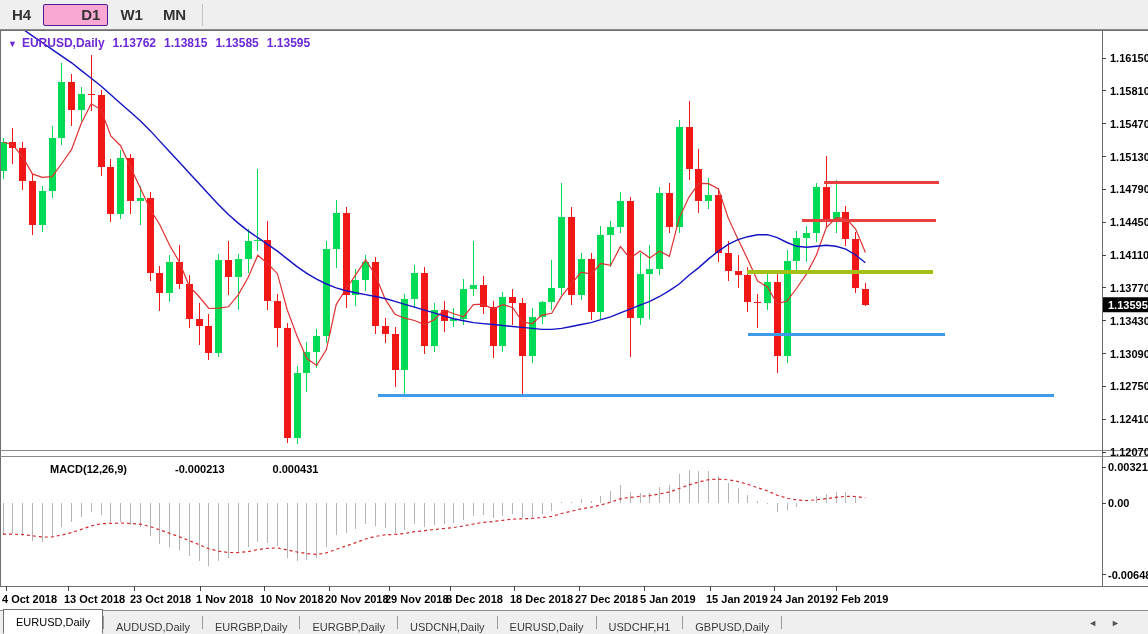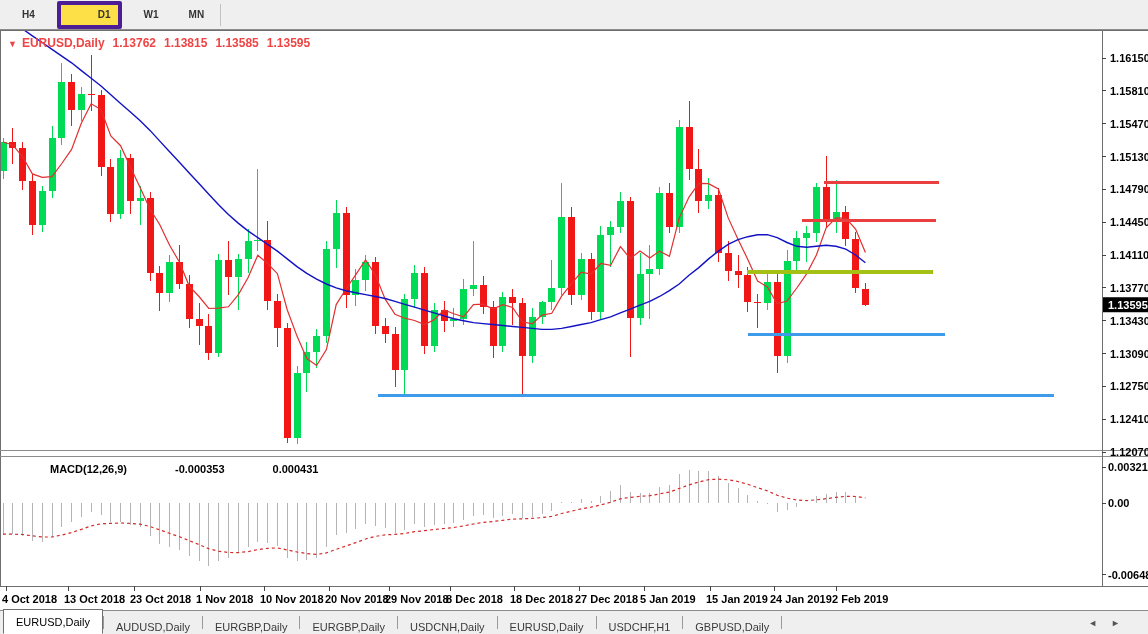--- a/index.html
+++ b/index.html
@@ -1,23 +1,23 @@
 <!DOCTYPE html>
 <html><head>
 <meta charset="utf-8">
 <style>
   html,body{margin:0;padding:0;background:#fff;}
   body{width:1148px;height:634px;position:relative;font-family:"Liberation Sans",sans-serif;overflow:hidden;}
   .toolbar{position:absolute;left:0;top:0;width:1148px;height:30px;background:#efefef;border-bottom:1px solid #8c8c8c;box-sizing:border-box;display:flex;align-items:center;}
-  .tf-btn{height:20px;line-height:20px;padding:0 7px;margin-left:14px;font-size:10px;font-weight:700;color:#333;border:1px solid transparent;border-radius:2px;cursor:default;}
-  .tf-btn.active{background:#fde047;border:4px solid #4c1d95;padding-left:37px;}
+  .tf-btn{height:20px;line-height:20px;padding:0 7px;margin-left:4px;font-size:15px;font-weight:700;color:#333;border:1px solid transparent;border-radius:2px;cursor:default;}
+  .tf-btn.active{background:#f9a8d4;border:1px solid #4c1d95;padding-left:37px;}
   .tb-sep{width:1px;height:22px;background:#c2c2c2;margin-left:8px;}
   .chart-window{position:absolute;left:0;top:30px;width:1148px;height:578px;background:#fff;}
   #cv{position:absolute;left:0;top:0;z-index:1;}
-  .chart-title{position:absolute;left:8px;top:6px;z-index:3;font-size:12px;font-weight:700;color:#ef4444;white-space:pre;}
+  .chart-title{position:absolute;left:8px;top:6px;z-index:3;font-size:12px;font-weight:700;color:#6d28d9;white-space:pre;}
   .chart-title .tri{font-size:9px;margin-right:5px;}
   .chart-title .num{margin-left:8px;}
   .macd-title{position:absolute;left:6px;top:433px;z-index:3;font-size:11px;font-weight:700;color:#000;white-space:pre;}
   .macd-title span{margin-right:4px;margin-left:44px;}
   .tabbar{position:absolute;left:0;top:610px;width:1148px;height:24px;background:#efefef;border-top:1px solid #8c8c8c;box-sizing:border-box;display:flex;align-items:center;z-index:4;}
   .tab{font-size:11px;color:#3a3a3a;padding:0 12px;height:14px;line-height:22px;white-space:nowrap;}
   .tab.active{background:#fff;border:1px solid #6f6f6f;border-bottom:1px solid #fff;font-weight:400;color:#000;height:23px;margin-top:-2px;line-height:24px;margin-left:3px;}
   .tab-sep{width:1px;height:13px;background:#9a9a9a;}
   .tab-arrows{margin-left:auto;margin-right:14px;color:#555;font-size:9px;letter-spacing:14px;}
 </style>
@@ -395,21 +395,21 @@
         <text x="640" y="603">5 Jan 2019</text>
         <line x1="710" y1="586" x2="710" y2="591" stroke="#444" shape-rendering="crispEdges"></line>
         <text x="706" y="603">15 Jan 2019</text>
         <line x1="774" y1="586" x2="774" y2="591" stroke="#444" shape-rendering="crispEdges"></line>
         <text x="770" y="603">24 Jan 2019</text>
         <line x1="836" y1="586" x2="836" y2="591" stroke="#444" shape-rendering="crispEdges"></line>
         <text x="832" y="603">2 Feb 2019</text>
       </g>
     </svg>
   <div class="chart-title"><span class="tri">▼</span><span>EURUSD,Daily</span><span class="num">1.13762</span><span class="num">1.13815</span><span class="num">1.13585</span><span class="num">1.13595</span></div>
-  <div class="macd-title"><span>MACD(12,26,9)</span><span>-0.000353</span><span>0.000431</span></div>
+  <div class="macd-title"><span>MACD(12,26,9)</span><span>-0.000213</span><span>0.000431</span></div>
 </div>
 
 <div class="tabbar" id="tabbar">
     <div class="tab active">EURUSD,Daily</div>
     <div class="tab-sep"></div>
     <div class="tab">AUDUSD,Daily</div>
     <div class="tab-sep"></div>
     <div class="tab">EURGBP,Daily</div>
     <div class="tab-sep"></div>
     <div class="tab">EURGBP,Daily</div>

